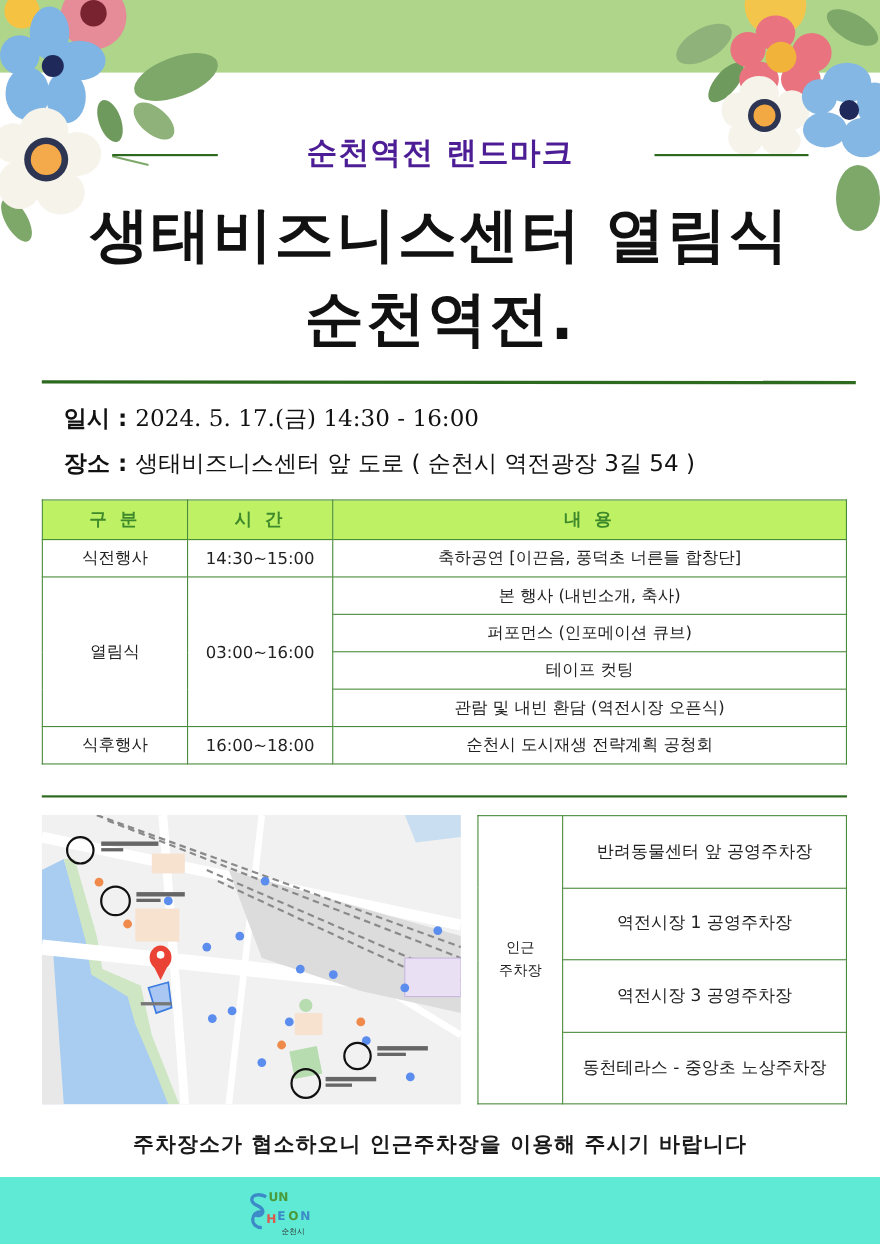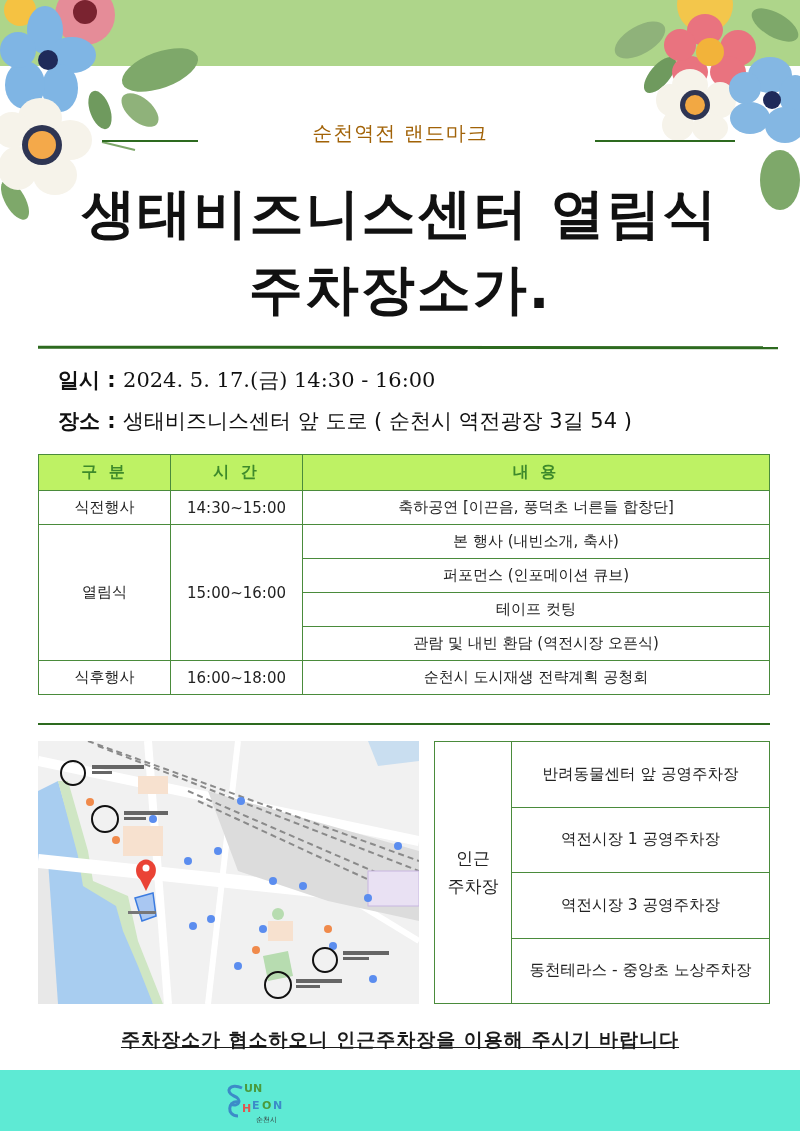--- a/index.html
+++ b/index.html
@@ -10,21 +10,21 @@
 
     
     .flowers { position: absolute; pointer-events: none; }
     .flowers.left { left: 0; top: 0; width: 210px; height: 230px; }
     .flowers.right { right: 0; top: 0; width: 190px; height: 220px; }
 
     .subtitle-wrap { position: absolute; left: 0; top: 118px; width: 800px; height: 40px; }
     .subtitle-line { position: absolute; top: 22px; height: 2px; background: #2d6a1f; }
     .subtitle-line.l { left: 102px; width: 96px; }
     .subtitle-line.r { left: 595px; width: 140px; }
-    .subtitle { position: absolute; left: 0; width: 800px; top: 2px; text-align: center; font-size: 20px; color: #a16207; letter-spacing: 1px; }
+    .subtitle { position: absolute; left: 0; width: 800px; top: 2px; text-align: center; font-size: 28px; color: #4c1d95; letter-spacing: 1px; font-weight: bold; }
 
     .title { position: absolute; left: 0; width: 800px; text-align: center; font-family: "DejaVu Sans", sans-serif; font-weight: bold; color: #111; letter-spacing: 2px; }
     .title.t1 { top: 178px; font-size: 54px; text-align: center; }
     .title.t2 { top: 254px; font-size: 54px; }
 
     .divider { position: absolute; height: 3px; background: #2d6a1f; }
     .divider.d1 { left: 38px; top: 346px; width: 740px; transform: rotate(0.05deg); }
     .divider.d2 { left: 38px; top: 723px; width: 732px; height: 2px; }
 
     .info-line { position: absolute; left: 58px; font-size: 21px; color: #111; }
@@ -37,23 +37,23 @@
     table.schedule th, table.schedule td { border: 1.5px solid #4a8b3b; text-align: center; height: 34px; color: #222; }
     table.schedule th { background: #bef264; color: #3e8a2b; font-weight: bold; font-size: 16px; letter-spacing: 3px; height: 36px; }
     table.schedule td.c1 { width: 132px; }
     table.schedule td.c2 { width: 132px; }
 
     .map { position: absolute; left: 38px; top: 741px; width: 381px; height: 263px; background: #f2f2f2; overflow: hidden; }
     .map svg { display: block; }
 
     table.parking { position: absolute; left: 434px; top: 741px; width: 336px; height: 263px; border-collapse: collapse; font-size: 15.5px; }
     table.parking td { border: 1.5px solid #4a8b3b; text-align: center; color: #222; }
-    table.parking td.label { width: 77px; font-size: 17px; line-height: 1.6; margin-left: 16px; }
-
-    .notice { position: absolute; left: 0; top: 1027px; width: 800px; text-align: center; font-size: 19px; font-weight: bold; color: #1a1a1a; letter-spacing: 1px; text-decoration: underline; }
+    table.parking td.label { width: 77px; font-size: 13px; line-height: 1.6; margin-left: 16px; }
+
+    .notice { position: absolute; left: 0; top: 1027px; width: 800px; text-align: center; font-size: 19px; font-weight: bold; color: #1a1a1a; letter-spacing: 1px; }
 
     .footer { position: absolute; left: 0; top: 1070px; width: 800px; height: 61px; background: #5eead4; }
     .footer .logo { position: absolute; left: 220px; top: 6px; width: 90px; height: 50px; }
     .footer .org { position: absolute; left: 318px; top: 12px; font-size: 27px; font-weight: bold; color: #3a3a3a; letter-spacing: 0.5px; }
   </style>
 </head>
 <body>
 
 <div class="top-band"></div>
 
@@ -118,21 +118,21 @@
   <circle cx="162" cy="100" r="9" fill="#1f2a5a"></circle>
 </svg>
 
 <div class="subtitle-wrap">
   <div class="subtitle-line l"></div>
   <div class="subtitle">순천역전 랜드마크</div>
   <div class="subtitle-line r"></div>
 </div>
 
 <div class="title t1">생태비즈니스센터 열림식</div>
-<div class="title t2">주차장소가.</div>
+<div class="title t2">순천역전.</div>
 
 <div class="divider d1"></div>
 
 <div class="info-line date">
   <span class="k">일시 : </span><span class="v">2024. 5. 17.(금) 14:30 - 16:00</span>
 </div>
 <div class="info-line place">
   <span class="k">장소 : </span><span>생태비즈니스센터 앞 도로 ( 순천시 역전광장 3길 54 )</span>
 </div>
 
@@ -143,21 +143,21 @@
     <th>시 간</th>
     <th>내 용</th>
   </tr>
   <tr>
     <td class="c1">식전행사</td>
     <td class="c2">14:30~15:00</td>
     <td>축하공연 [이끈음, 풍덕초 너른들 합창단]</td>
   </tr>
   <tr>
     <td class="c1" rowspan="4">열림식</td>
-    <td class="c2" rowspan="4">15:00~16:00</td>
+    <td class="c2" rowspan="4">03:00~16:00</td>
     <td>본 행사 (내빈소개, 축사)</td>
   </tr>
   <tr>
     <td>퍼포먼스 (인포메이션 큐브)</td>
   </tr>
   <tr>
     <td>테이프 컷팅</td>
   </tr>
   <tr>
     <td>관람 및 내빈 환담 (역전시장 오픈식)</td>

